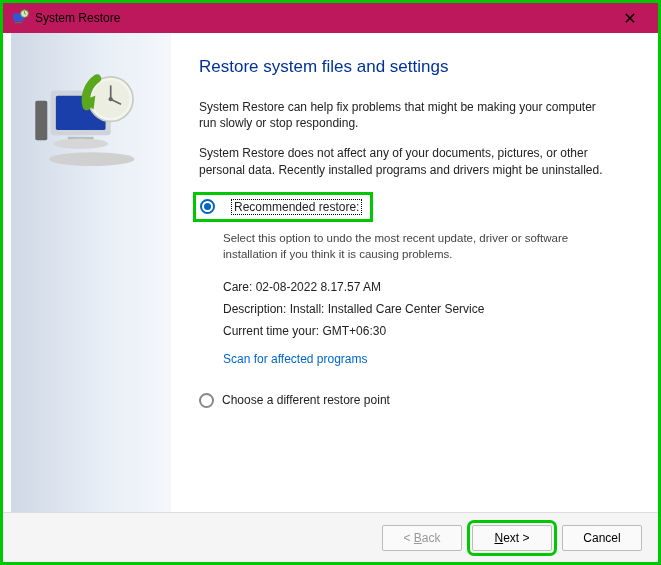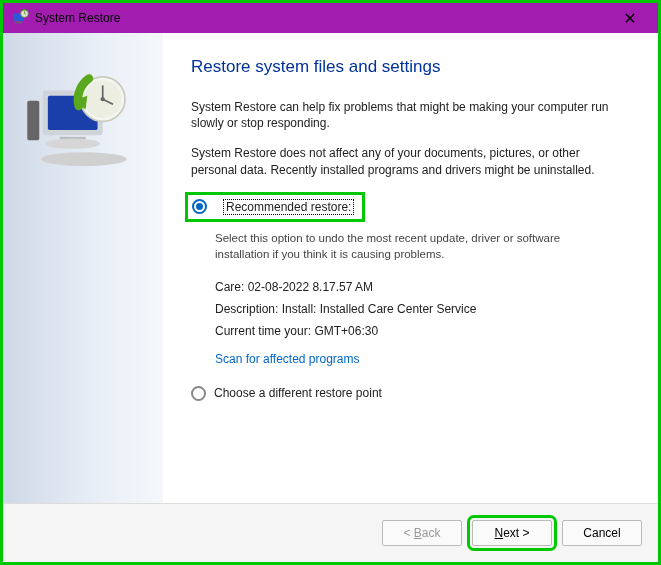--- a/index.html
+++ b/index.html
@@ -12,32 +12,33 @@
       border: 3px solid #00c800;
       display: flex;
       flex-direction: column;
       overflow: hidden;
     }
     .titlebar {
       height: 30px;
       display: flex;
       align-items: center;
       padding: 0 8px;
-      background: #a21caf;
+      background: #be185d;
     }
     .titlebar .app-icon { width: 18px; height: 18px; margin-right: 6px; }
     .titlebar .title { font-size: 12px; color: #000; flex: 1; }
     .titlebar .close {
       width: 40px; text-align: center; font-size: 16px;
       cursor: pointer; font-weight: 300;
     }
     .body-area {
       flex: 1;
       display: flex;
       border-top: 0;
+      padding-left: 8px;
     }
     .left-pane {
       width: 160px;
       background: linear-gradient(to right, #cfd8e6 0%, #e9eff7 60%, #f5f7fb 100%);
       padding: 30px 14px 0 14px;
     }
     .restore-icon { width: 120px; }
     .main-pane {
       flex: 1;
       padding: 24px 46px 10px 28px;
@@ -83,41 +84,41 @@
       color: #444;
       margin: 6px 0 18px 24px;
       line-height: 1.4;
     }
     .restore-info { margin-left: 24px; font-size: 12px; }
     .restore-info div { margin-bottom: 8px; }
     .link { color: #0066cc; cursor: pointer; display: inline-block; margin-top: 6px; }
     .footer {
       border-top: 1px solid #ddd;
       background: #f5f5f5;
-      height: 59px;
+      height: 50px;
       display: flex;
       align-items: center;
       justify-content: flex-end;
       gap: 10px;
       padding: 0 16px;
     }
     .btn {
       min-width: 80px;
       height: 26px;
       border: 1px solid #bbb;
       background: #fafafa;
       font-size: 12px;
       cursor: pointer;
       border-radius: 2px;
       padding: 0 10px;
     }
     .btn.disabled { color: #999; }
     .btn.highlight-btn { outline: 3px solid #00c800; outline-offset: 2px; }
     .btn u { text-decoration: underline; }
-    .opt2 { margin-top: 20px; }
+    .opt2 { margin-top: 27px; }
   </style>
 </head>
 <body>
 
 <div class="titlebar">
   <span class="app-icon">
     <svg viewBox="0 0 24 24" width="18" height="18">
       <rect x="3" y="6" width="14" height="10" rx="1" fill="#2a5bd7"></rect>
       <rect x="5" y="17" width="10" height="2" fill="#666"></rect>
       <circle cx="18" cy="6" r="5" fill="#d6e4c3" stroke="#7aa23f" stroke-width="1"></circle>

